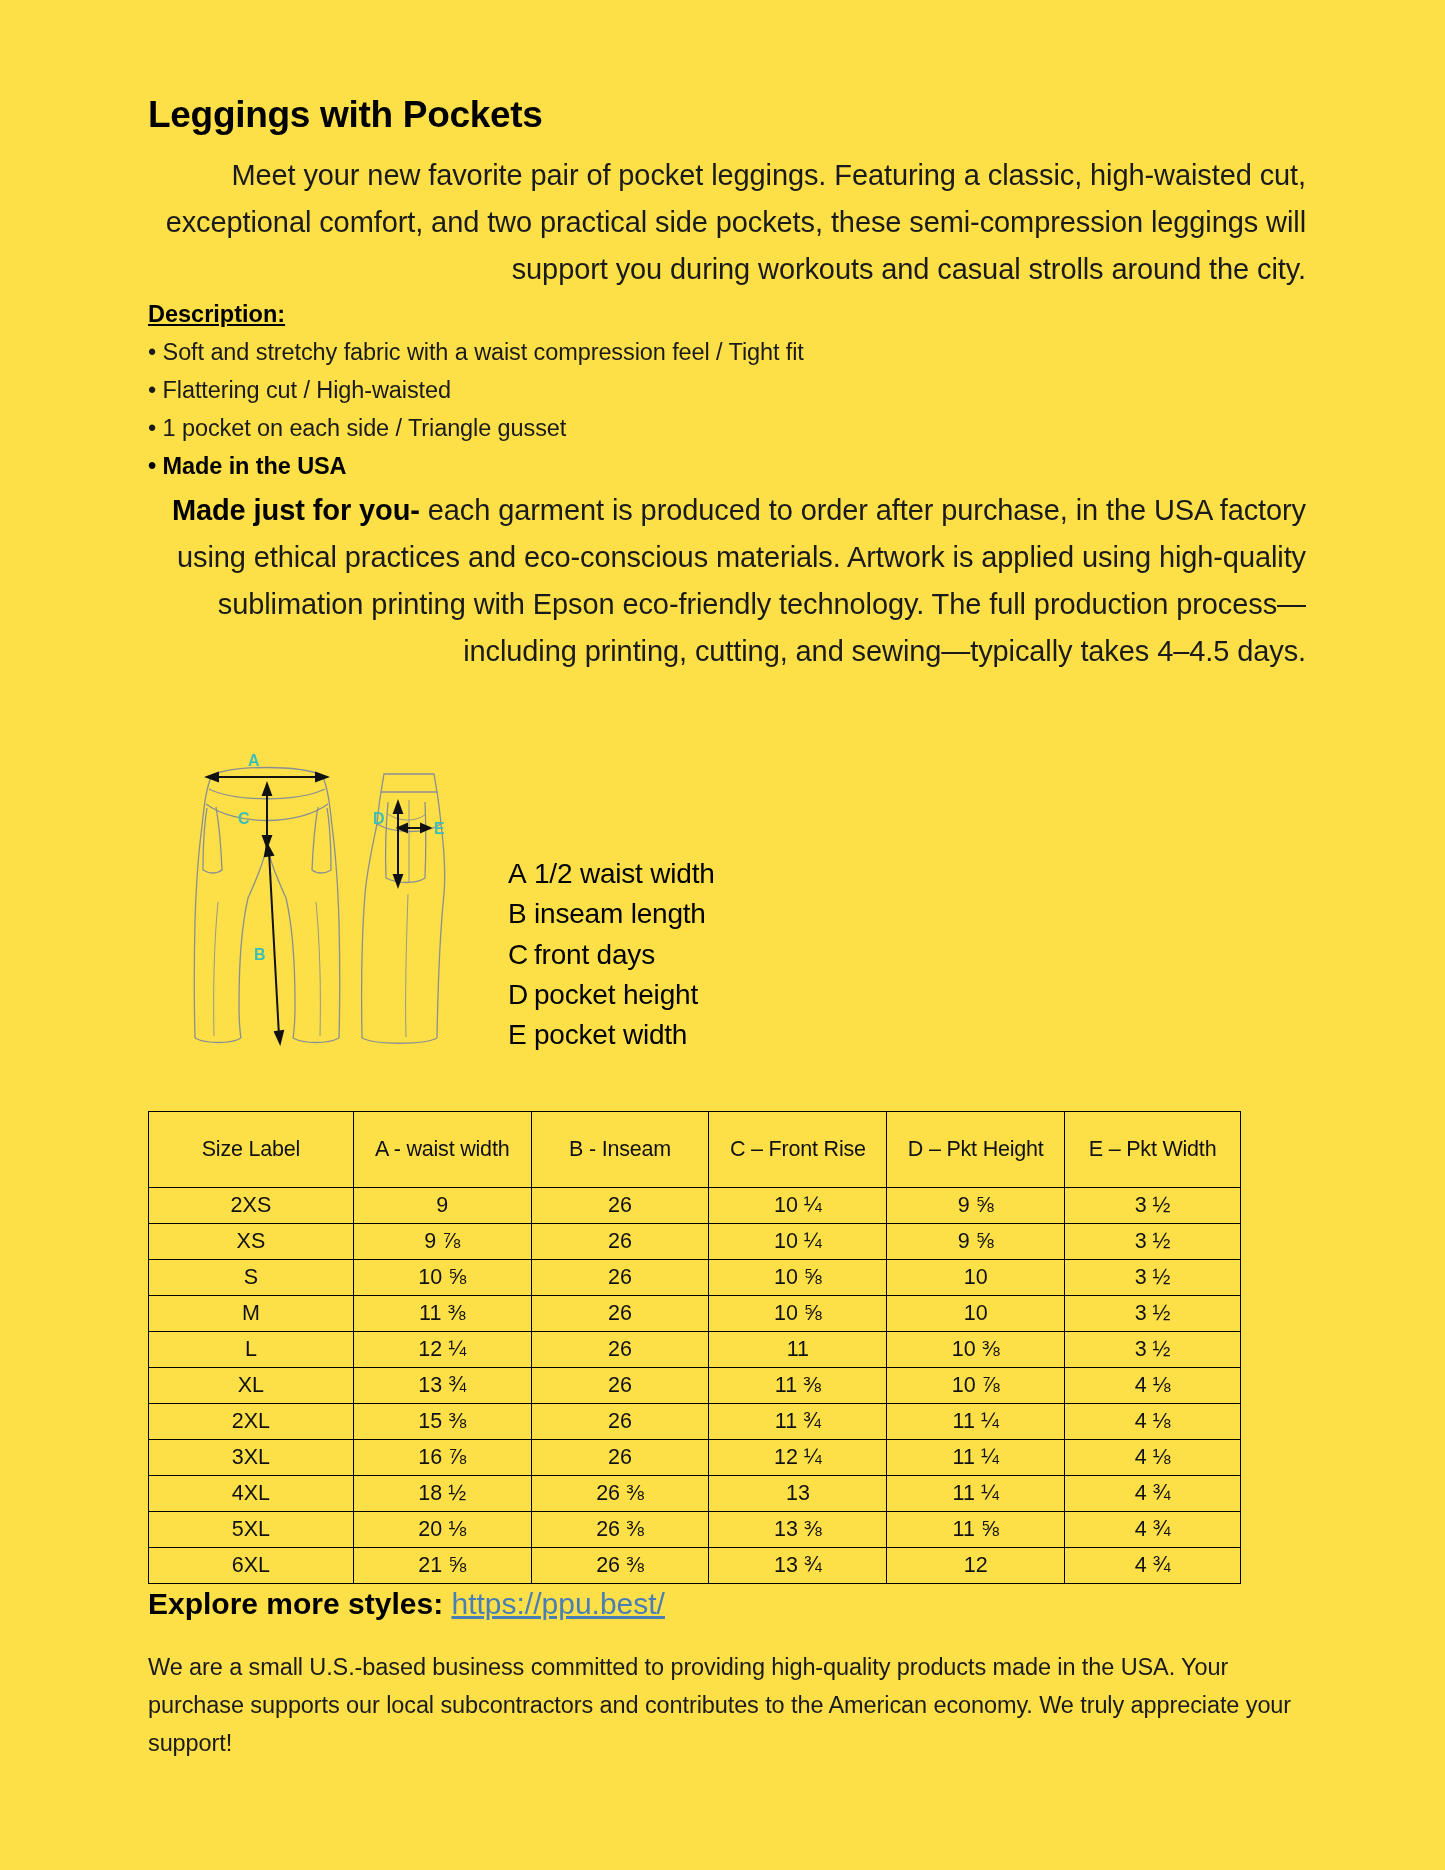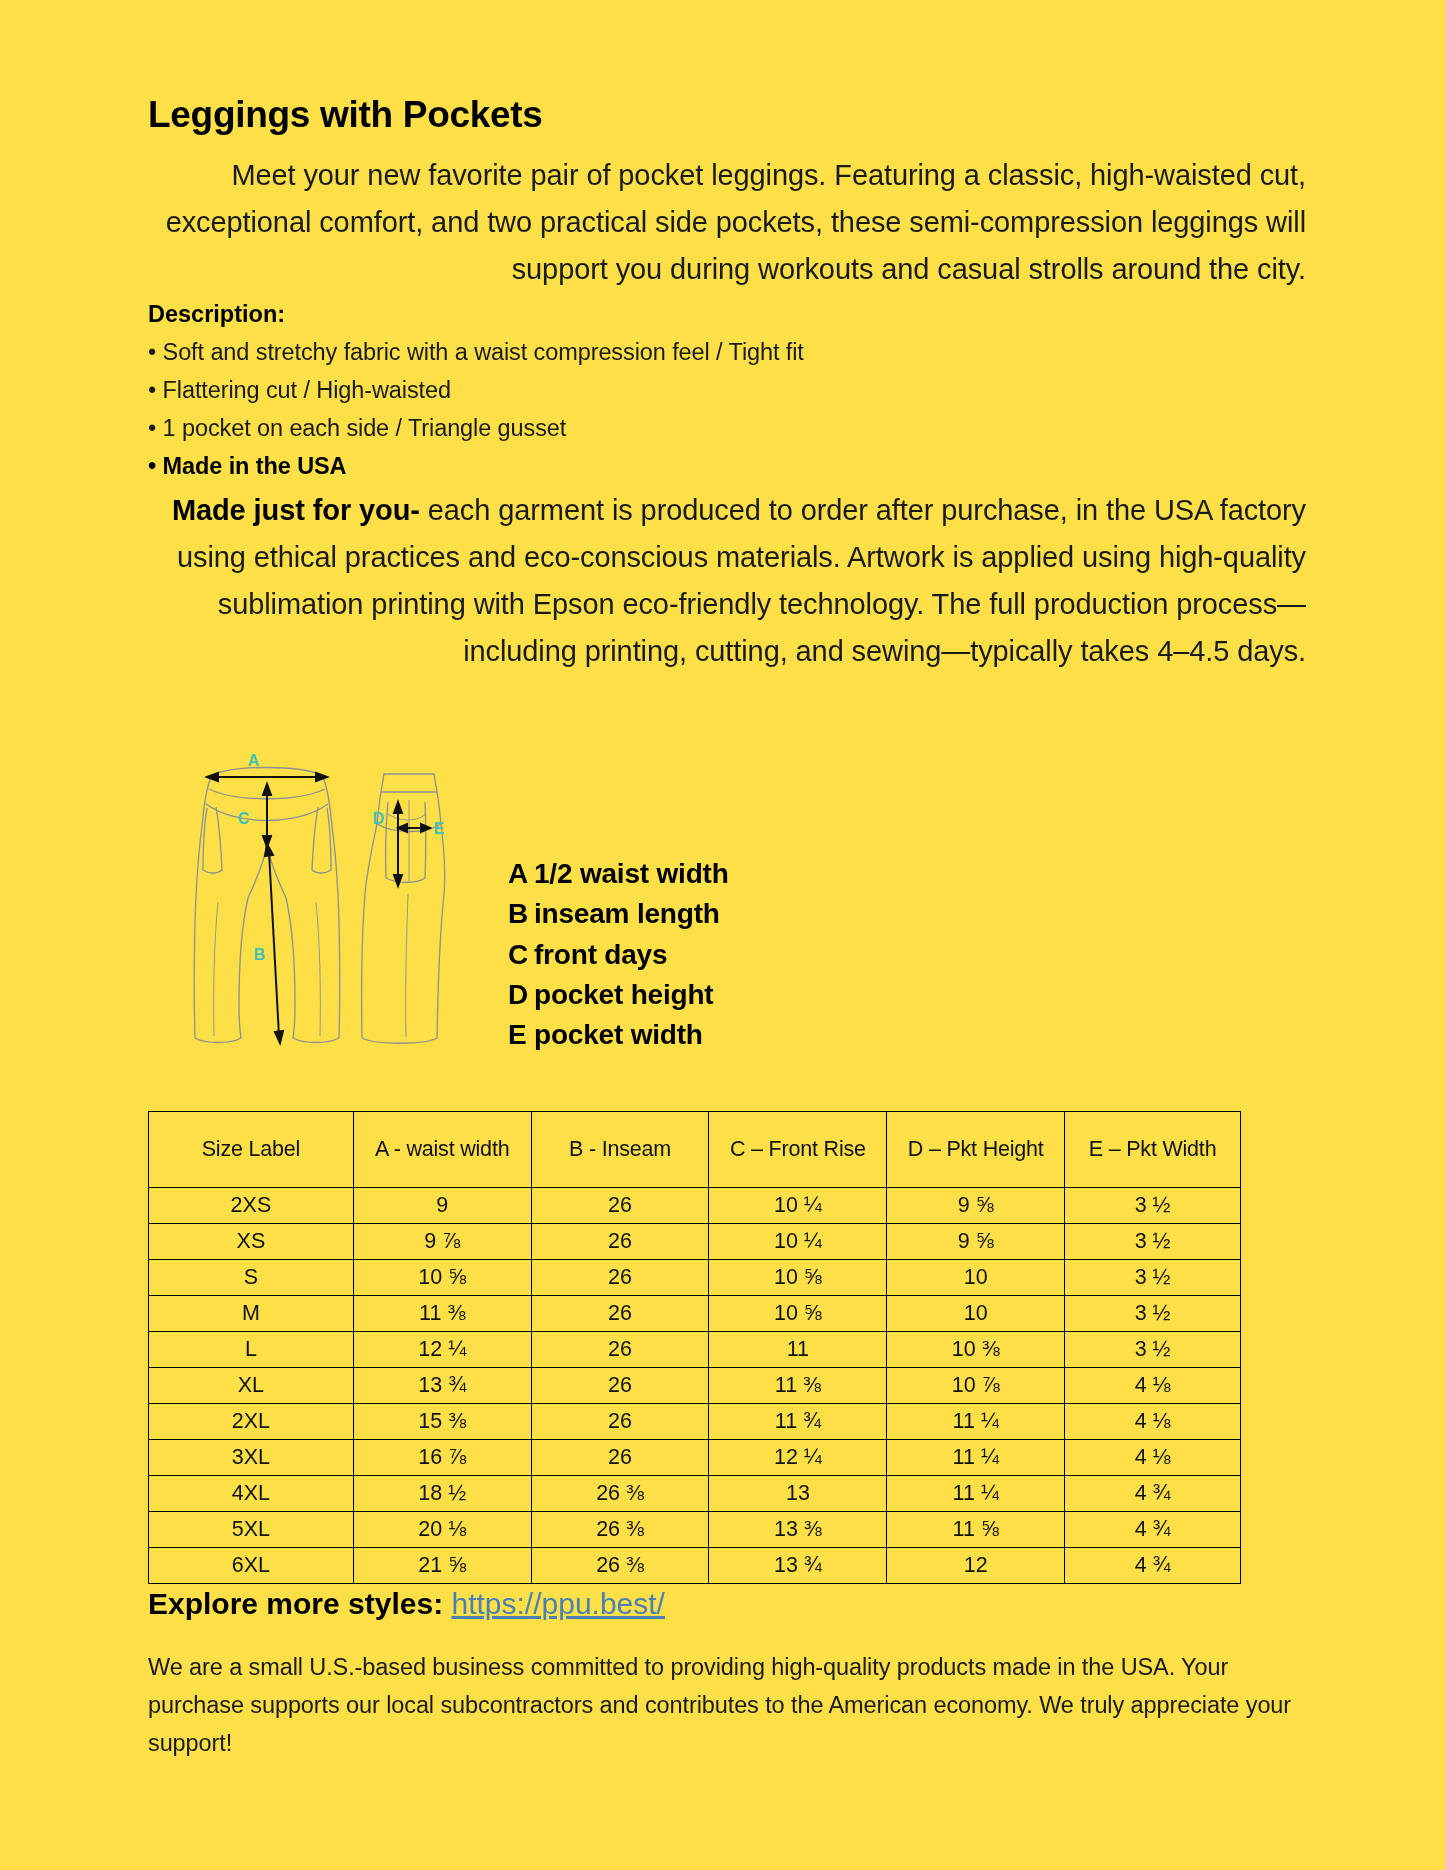--- a/index.html
+++ b/index.html
@@ -44,20 +44,21 @@
     letter-spacing: -0.1px;
     text-align: right;
   }
   .bold-lead { font-weight: bold; color:#000; }
   .sect-label {
     font-size: 23.5px;
     line-height: 1.62;
     font-weight: bold;
     margin: 0;
     color: #000;
+    text-decoration: underline;
   }
   ul.bullets {
     list-style: none;
     margin: 0;
     padding: 0;
   }
   ul.bullets li {
     font-size: 23.5px;
     line-height: 1.62;
     color: #1a1a1a;
@@ -81,21 +82,21 @@
     height: 340px;
   }
   .legend {
     position: absolute;
     left: 360px;
     top: 102px;
     font-family: "Liberation Sans", sans-serif;
   }
   .legend .lrow {
     font-size: 28px;
-    font-weight: bold;
+    font-weight: normal;
     line-height: 1.44;
     color: #000;
     white-space: nowrap;
     letter-spacing: -0.2px;
   }
   .legend .lkey { display: inline-block; width: 26px; }
 
   
   .size-table {
     position: absolute;

